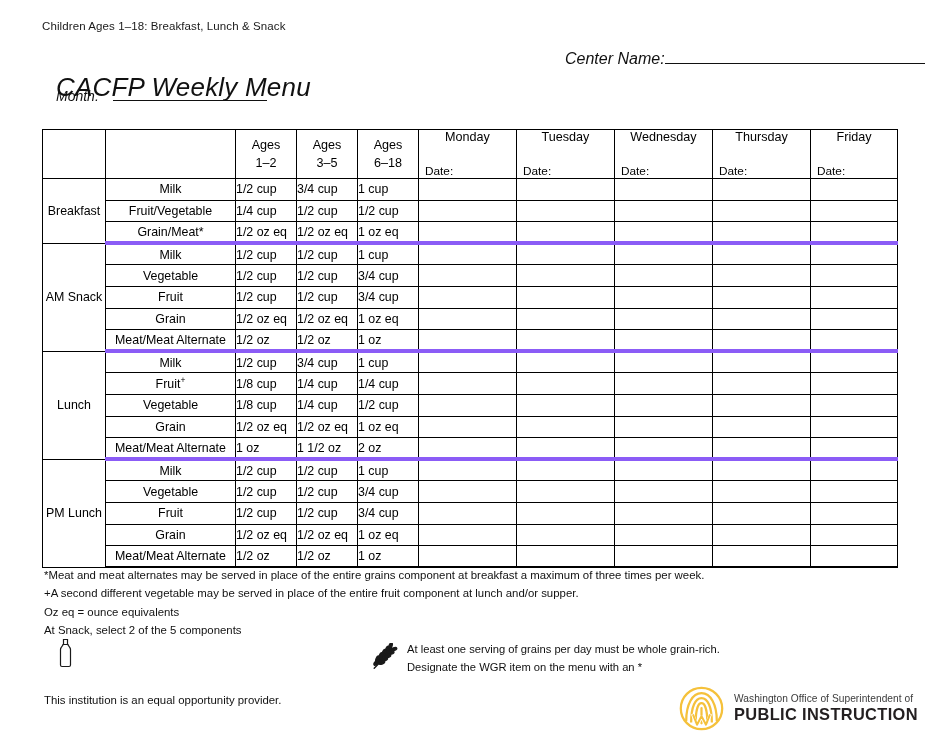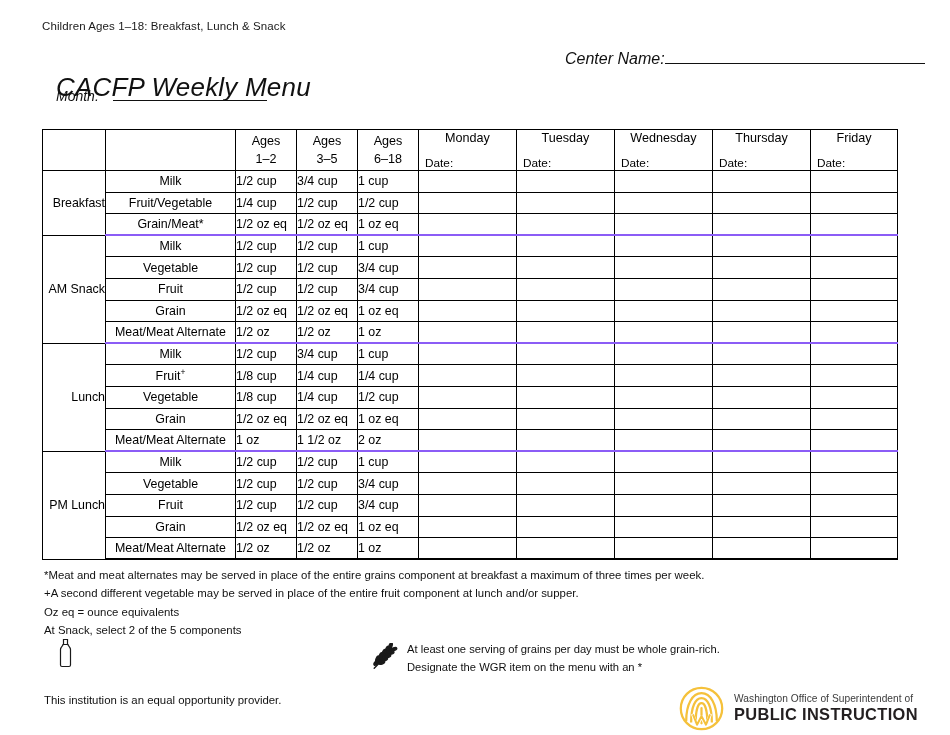--- a/index.html
+++ b/index.html
@@ -114,42 +114,42 @@
     padding: 3px 0 0 0;
     position: relative;
   }
   .hdr-day .daylabel { display: block; text-align: center; }
   .hdr-day .datelabel {
     display: block;
     text-align: left;
     font-weight: normal;
     font-size: 11.8px;
     padding-left: 6px;
-    margin-top: 11px;
+    margin-top: 20px;
   }
   .hdr-blank { border-bottom: 2px solid #000; }
 
   td.meal {
-    text-align: right;
+    text-align: center;
     padding-left: 6px;
     font-size: 12.4px;
   }
   td.comp {
     text-align: center;
     font-size: 12.4px;
     padding: 0 4px;
   }
   td.amt {
     text-align: left;
     padding-left: 5px;
     font-size: 12.4px;
   }
   td.blank-cell { }
   tr.row { height: 21.6px; }
-  tr.section-end td { border-bottom: 2px solid #8b5cf6; }
+  tr.section-end td { border-bottom: 4px solid #8b5cf6; }
   tbody tr:last-child td { border-bottom: 2px solid #000; }
   sup.plus { font-size: 8.5px; vertical-align: super; line-height: 0; }
 
   
   .notes {
     position: absolute;
     left: 44px;
     top: 566px;
     width: 860px;
     font-size: 11.4px;

